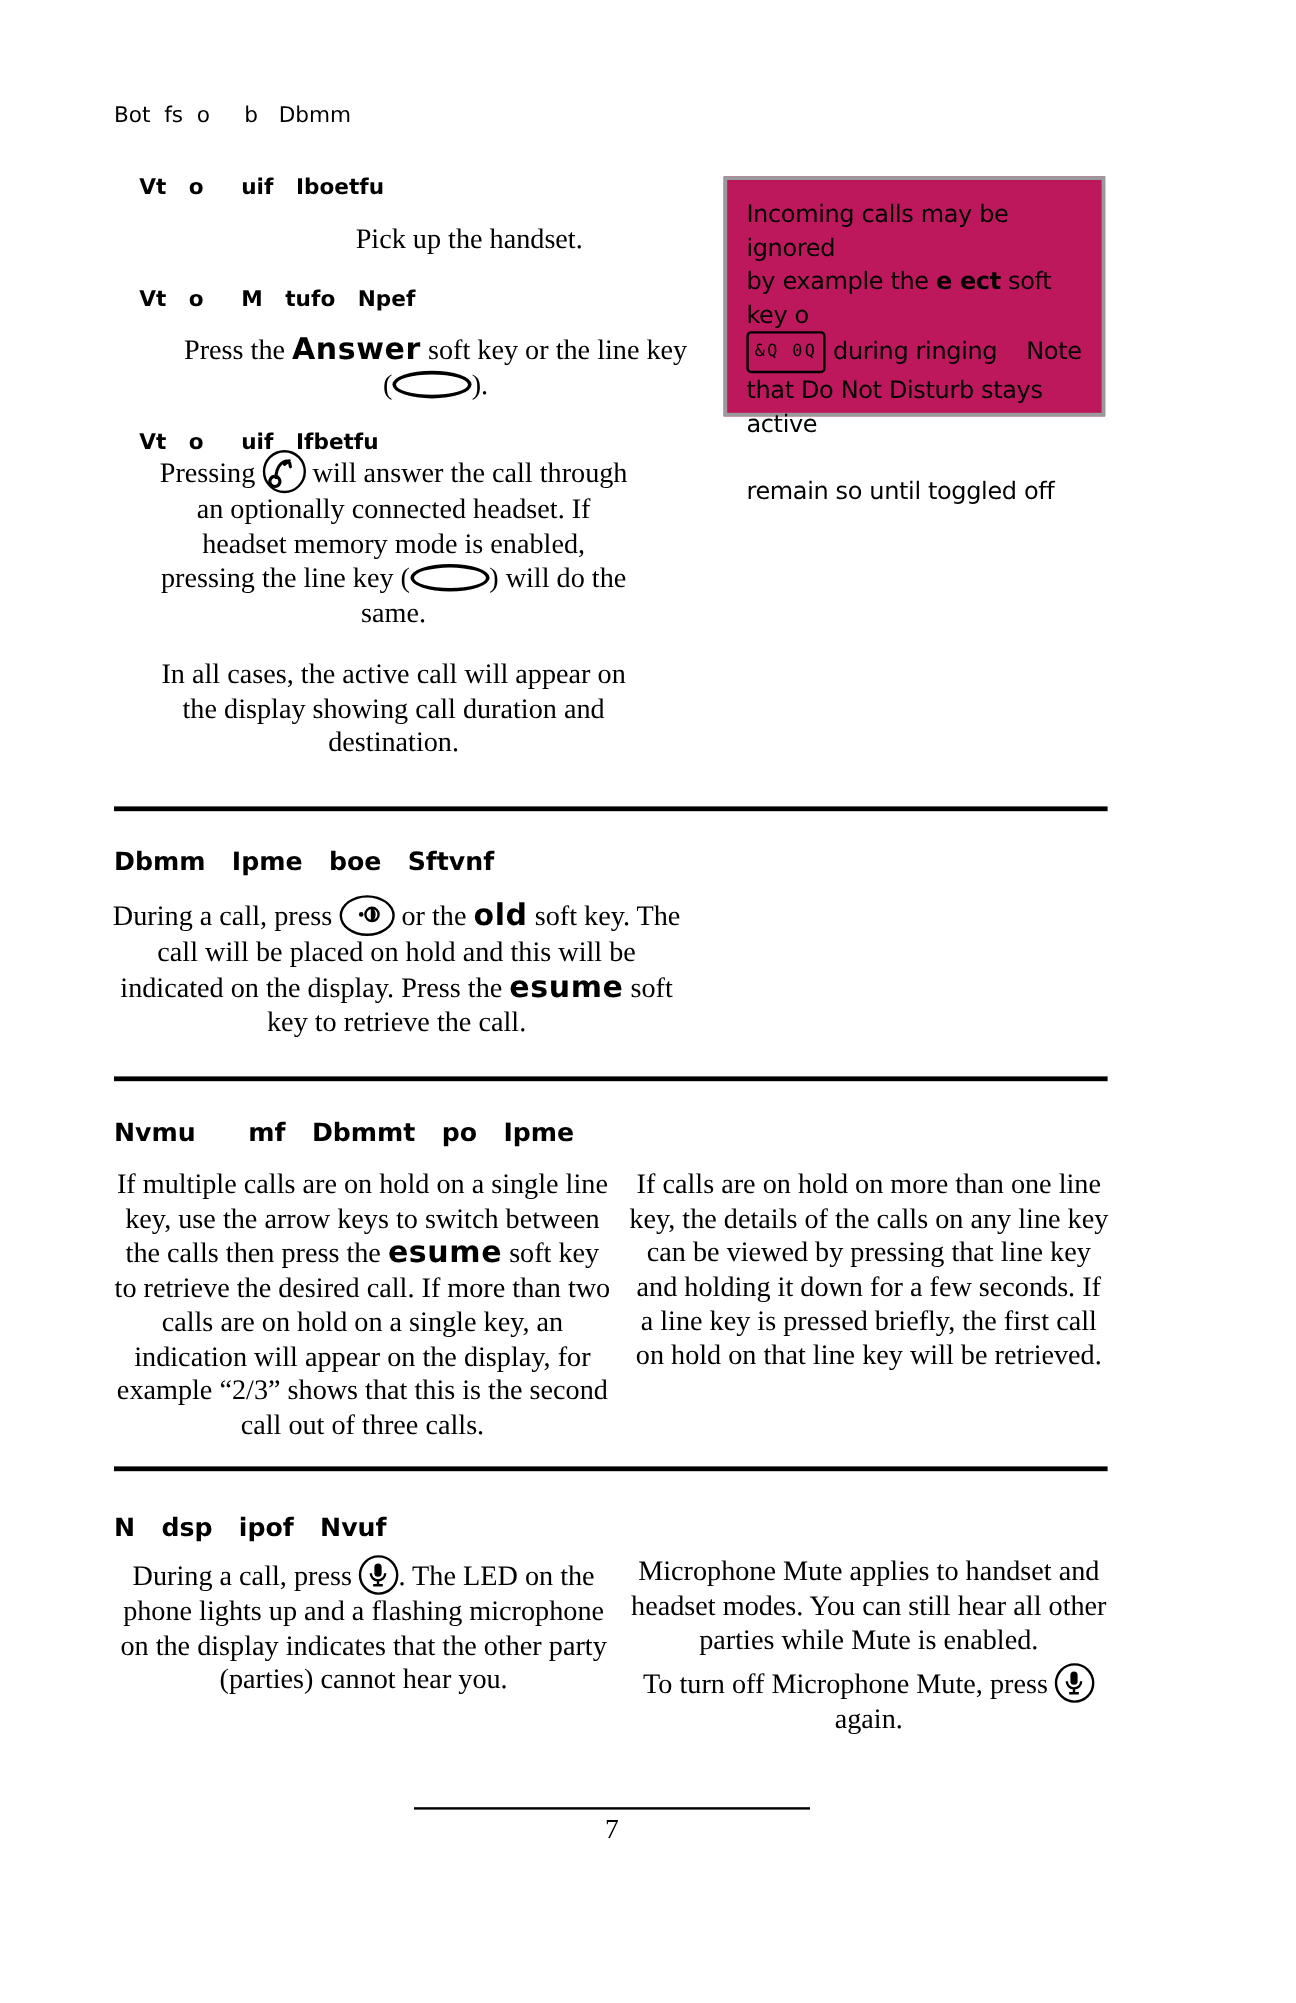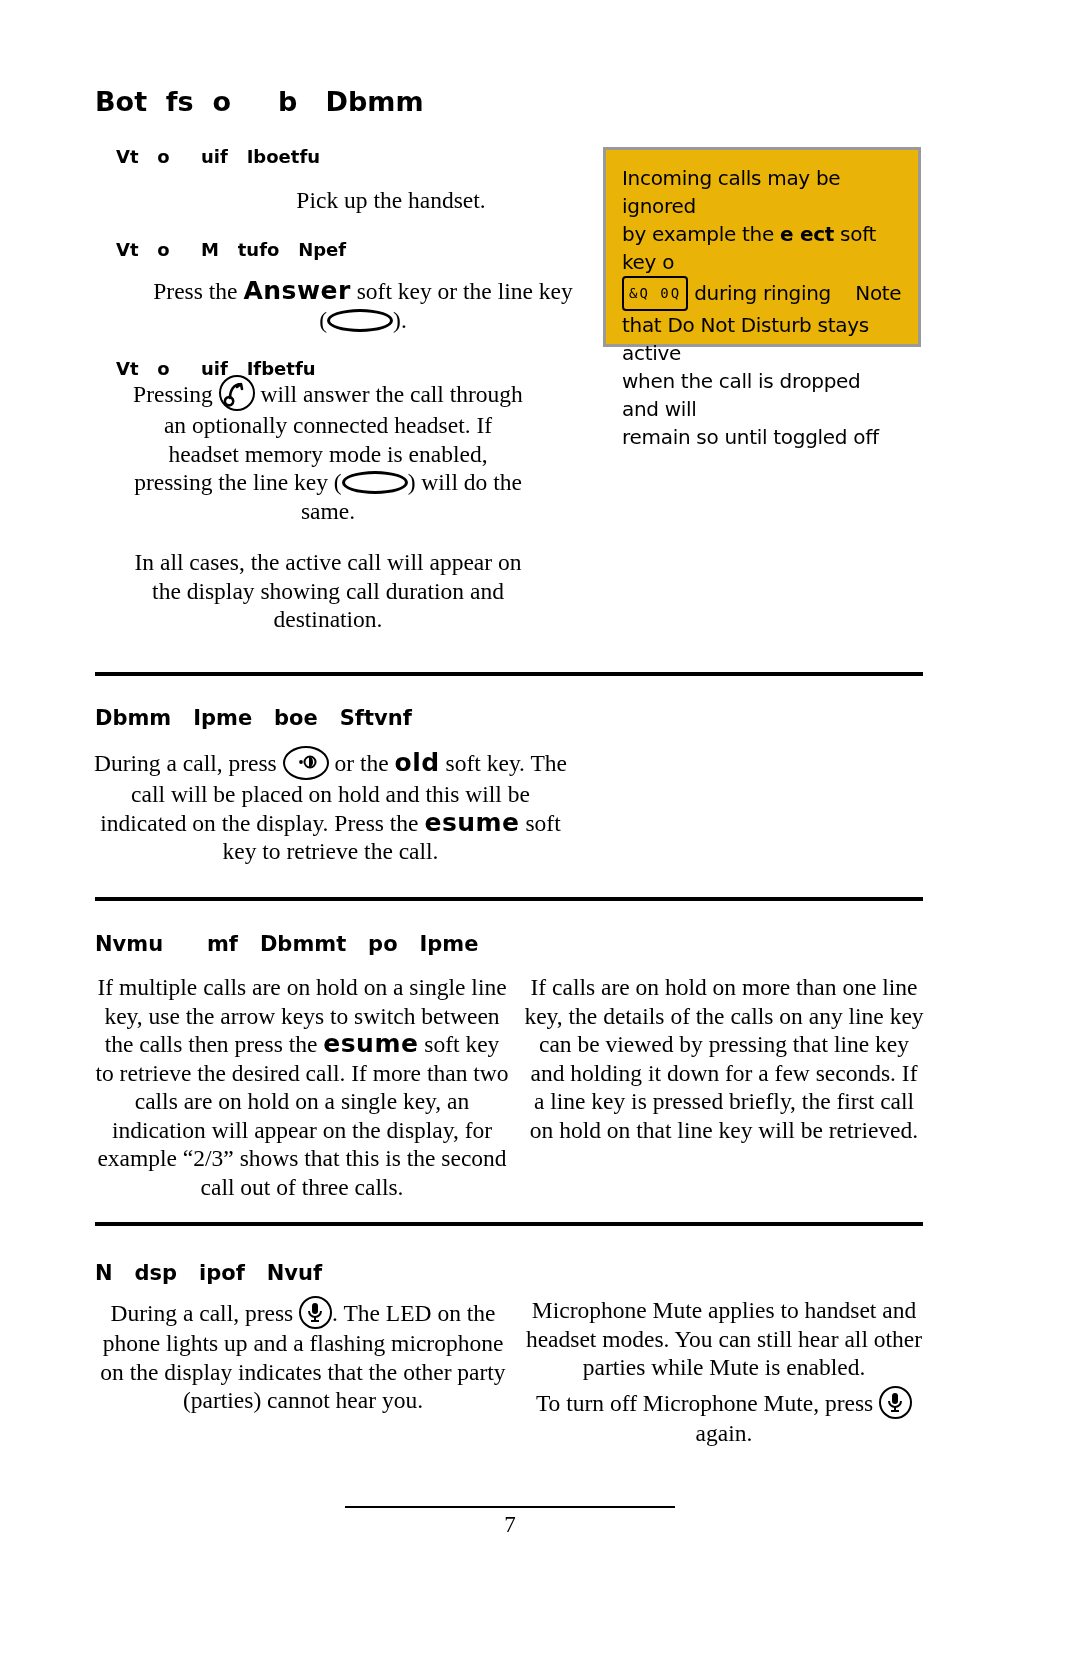--- a/index.html
+++ b/index.html
@@ -19,22 +19,22 @@
     left: 0; top: 0;
     width: 1080px;
     height: 1669px;
     overflow: hidden;
   }
 
   
   .h1 {
     position: absolute;
     font-family: "DejaVu Sans", sans-serif;
-    font-weight: bold;
-    font-size: 27px;
+    font-weight: normal;
+    font-size: 18px;
     letter-spacing: 0px;
     white-space: pre;
   }
   .h2 {
     position: absolute;
     font-family: "DejaVu Sans", sans-serif;
     font-weight: bold;
     font-size: 18px;
     white-space: pre;
   }
@@ -70,21 +70,21 @@
   .footrule {
     position: absolute;
     height: 2px;
     background: #000;
   }
 
   
   .notebox {
     position: absolute;
     border: 3px solid #9a9a9a;
-    background: #eab308;
+    background: #be185d;
     box-sizing: border-box;
   }
   .notebox .inner {
     font-family: "DejaVu Sans", sans-serif;
     font-size: 20px;
     line-height: 28px;
     font-weight: normal;
     padding: 14px 16px;
     letter-spacing: -0.3px;
   }
@@ -168,21 +168,21 @@
   </div>
 
   <div class="p" style="left:128px; top:548px; width:400px;">In all cases, the active call will appear on the display showing call duration and destination.</div>
 
   <div class="notebox" style="left:603px; top:147px; width:318px; height:200px;">
     <div class="inner">
       <span>Incoming calls may be ignored</span><br>
       <span>by example the </span><span style="font-weight:bold;">e   ect</span><span> soft key o</span><br>
       <span class="lcd">&amp;Q  0Q</span><span> during ringing</span>&nbsp;&nbsp;&nbsp;&nbsp;<span>Note</span><br>
       <span>that Do Not Disturb stays active</span><br>
-      <span>when the call is dropped and will</span><br>
+      <br>
       <span>remain so until toggled off</span>
     </div>
   </div>
 
   <div class="rule" style="left:95px; top:672px; width:828px;"></div>
 
   <div class="h3" style="left:95px; top:706px;">Dbmm   Ipme   boe   Sftvnf</div>
 
   <div class="p" style="left:93px; top:746px; width:475px;">
     <span>During a call, press </span><span class="ovalkey"><svg width="41" height="29" viewBox="0 0 41 29">

